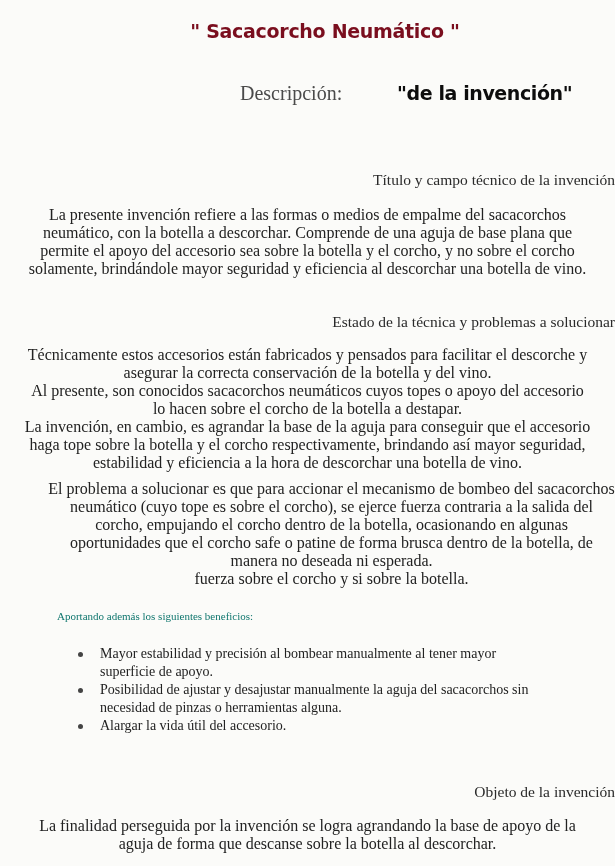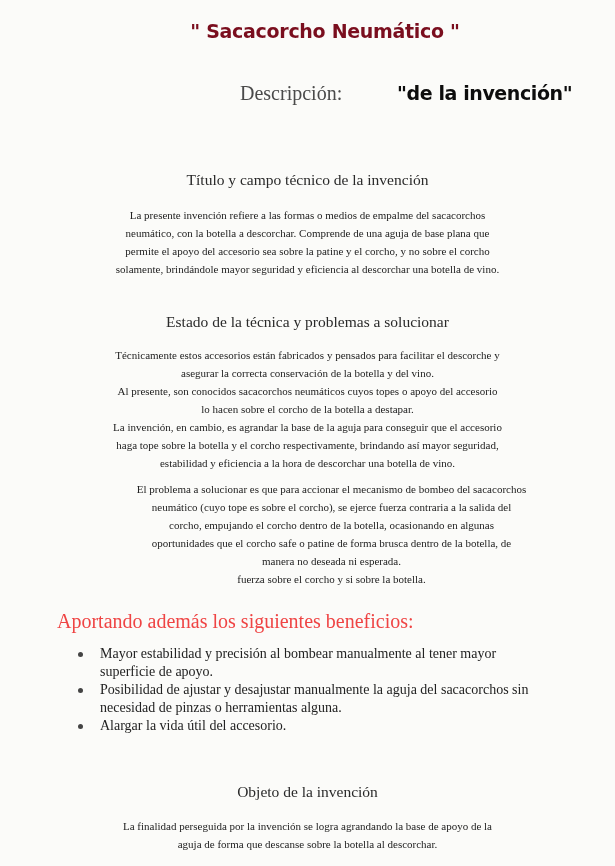--- a/index.html
+++ b/index.html
@@ -52,40 +52,40 @@
       font-family: "DejaVu Sans", "Liberation Sans", sans-serif;
       font-weight: bold;
       font-size: 19px;
       color: #0d0d0d;
       letter-spacing: -0.4px;
     }
     .section-heading {
       position: absolute;
       left: 0;
       width: 615px;
-      text-align: center;
+      text-align: right;
       font-size: 15.5px;
       color: #2a2a2a;
     }
     .para {
       position: absolute;
       left: 0;
       width: 615px;
       text-align: center;
-      font-size: 11px;
+      font-size: 16px;
       line-height: 18px;
       color: #222;
     }
     .para .line { display: block; white-space: nowrap; }
     .intro {
       position: absolute;
       left: 57px;
       top: 610px;
-      font-size: 20px;
-      color: #ef4444;
+      font-size: 11px;
+      color: #0f766e;
     }
     .benefits {
       position: absolute;
       left: 78px;
       top: 645px;
       margin: 0;
       padding: 0;
       list-style: none;
       font-size: 14px;
       line-height: 18px;
@@ -116,21 +116,21 @@
 
   <div class="desc-row">
     <span class="desc-label">Descripción:</span>
     <span class="desc-value">"de la invención"</span>
   </div>
 
   <div class="section-heading" style="top:171px;">Título y campo técnico de la invención</div>
   <div class="para" style="top:206px;">
     <span class="line">La presente invención refiere a las formas o medios de empalme del sacacorchos</span>
     <span class="line">neumático, con la botella a descorchar. Comprende de una aguja de base plana que</span>
-    <span class="line">permite el apoyo del accesorio sea sobre la patine y el corcho, y no sobre el corcho</span>
+    <span class="line">permite el apoyo del accesorio sea sobre la botella y el corcho, y no sobre el corcho</span>
     <span class="line">solamente, brindándole mayor seguridad y eficiencia al descorchar una botella de vino.</span>
   </div>
 
   <div class="section-heading" style="top:313px;">Estado de la técnica y problemas a solucionar</div>
   <div class="para" style="top:346px;">
     <span class="line">Técnicamente estos accesorios están fabricados y pensados para facilitar el descorche y</span>
     <span class="line">asegurar la correcta conservación de la botella y del vino.</span>
     <span class="line">Al presente, son conocidos sacacorchos neumáticos cuyos topes o apoyo del accesorio</span>
     <span class="line">lo hacen sobre el corcho de la botella a destapar.</span>
     <span class="line">La invención, en cambio, es agrandar la base de la aguja para conseguir que el accesorio</span>

